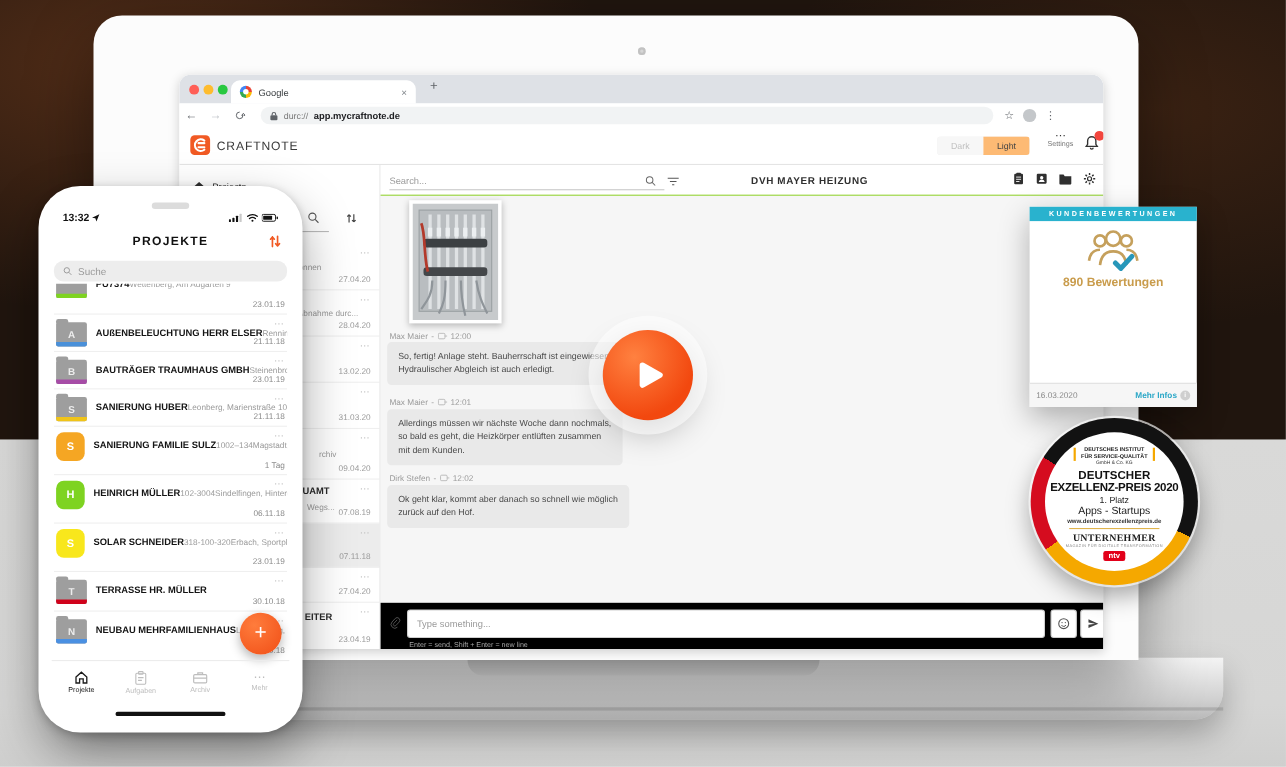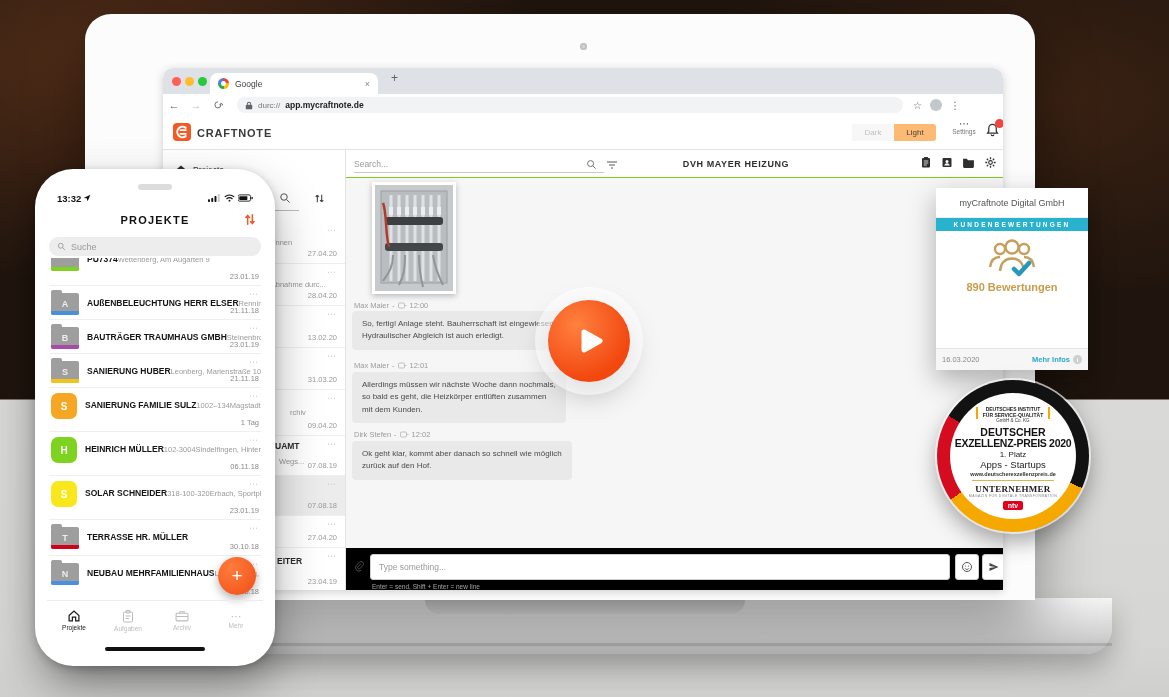--- a/index.html
+++ b/index.html
@@ -36,21 +36,21 @@
   .url-scheme{font-size:8px;color:#777}
   .url-host{font-size:8.5px;color:#202124;font-weight:bold}
   .tb-right{display:flex;align-items:center;gap:8px;margin-left:10px}
   .star{font-size:10px;color:#5f6368}
   .tb-avatar{width:12px;height:12px;border-radius:50%;background:#c4c7ca}
   .kebab-v{font-size:10px;color:#5f6368}
 
   
   .app-header{position:absolute;left:0;top:48px;width:100%;height:34px;background:#fff;border-bottom:1px solid #e4e4e4}
   .logo{position:absolute;left:10px;top:7px;width:18px;height:18px;border-radius:4px;background:#f15a24}
-  .brand{position:absolute;left:34px;top:11px;font-size:11px;font-weight:bold;color:#3a3a3a;letter-spacing:.8px}
+  .brand{position:absolute;left:34px;top:11px;font-size:11px;font-weight:normal;color:#3a3a3a;letter-spacing:.8px}
   .theme-toggle{position:absolute;left:689px;top:8px;width:84px;height:17px;display:flex;border-radius:3px;overflow:hidden;box-shadow:inset 0 0 0 1px #ececec}
   .theme-btn{flex:1;font-size:8px;display:flex;align-items:center;justify-content:center}
   .theme-dark{background:#f7f7f7;color:#c0c0c0}
   .theme-light{background:#fdba74;color:#444}
   .settings{position:absolute;left:786px;top:4px;width:30px;text-align:center}
   .settings .dots{font-size:10px;color:#333;line-height:8px}
   .settings .lbl{font-size:6.5px;color:#777}
   .bell-wrap{position:absolute;left:822px;top:6px;width:16px;height:18px}
   .bell-badge{position:absolute;right:-3px;top:-3px;width:9px;height:9px;border-radius:50%;background:#f2453d}
 
@@ -285,21 +285,21 @@
             <span class="dt">09.04.20</span>
           </div>
         <div class="wrow" style="height:40px">
             <span class="fragtitle" style="left:112px;top:5px">UAMT</span>
             <span class="kb">⋯</span>
             <span class="fragsub" style="left:116px;top:21px">Wegs...</span>
             <span class="dt">07.08.19</span>
           </div>
         <div class="wrow sel" style="height:40px">
             <span class="kb">⋯</span>
-            <span class="dt">07.08.18</span>
+            <span class="dt">07.11.18</span>
           </div>
         <div class="wrow" style="height:32px">
             <span class="kb">⋯</span>
             <span class="dt">27.04.20</span>
           </div>
         <div class="wrow" style="height:44px">
             <span class="fragtitle" style="left:114px;top:8px">EITER</span>
             <span class="kb">⋯</span>
             <span class="dt">23.04.19</span>
           </div>
@@ -623,21 +623,20 @@
       </div>
       <div class="item">
         <span style="font-size:11px;color:#bdbdbd;line-height:8px">⋯</span>
         <span class="lbl">Mehr</span>
       </div>
     </div>
     <div class="homebar"></div>
   </div>
 
   <div class="abs pe">
-    <div class="pe-company">myCraftnote Digital GmbH</div>
     <div class="pe-band">Kundenbewertungen</div>
     <div class="pe-body">
       <svg width="52" height="42" viewBox="0 0 52 42">
         <g fill="none" stroke="#c5a05c" stroke-width="2.4">
           <circle cx="14" cy="12" r="5"></circle>
             <path d="M4 30c1-7 5-10 10-10"></path>
           <circle cx="38" cy="12" r="5"></circle>
             <path d="M48 30c-1-7-5-10-10-10"></path>
           <circle cx="26" cy="10" r="6.5"></circle>
             <path d="M14 34c1-9 6-12.5 12-12.5S37 25 38 34"></path>

